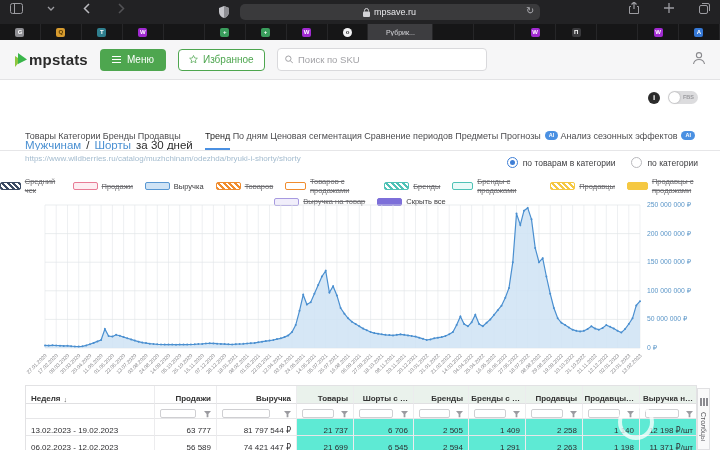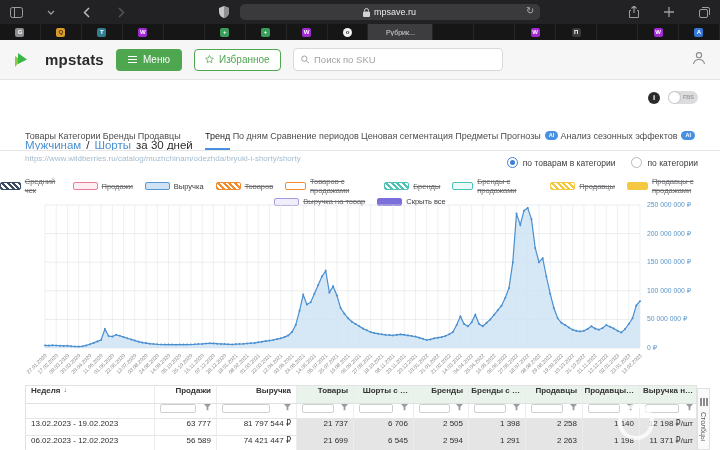--- a/index.html
+++ b/index.html
@@ -1,35 +1,35 @@
 <!DOCTYPE html>
 <html><head>
 <meta charset="utf-8">
 <style>
   * { margin:0; padding:0; box-sizing:border-box; }
   html,body { width:720px; height:450px; overflow:hidden; font-family:"Liberation Sans","DejaVu Sans",sans-serif; background:#fff; }
   #screen { position:relative; width:720px; height:450px; overflow:hidden; }
 
   
-  .toolbar { position:absolute; left:0; top:0; width:720px; height:24px; background:#222224; display:flex; align-items:center; padding:0 8px; gap:19px; }
+  .toolbar { position:absolute; left:0; top:0; width:720px; height:24px; background:#222224; display:flex; padding:0 8px; gap:19px; }
   .tb-ico { color:#9c9ca1; display:flex; align-items:center; justify-content:center; width:16px; height:16px; flex:0 0 auto; }
   .tb-ico svg { display:block; }
   .fwd { opacity:.4; }
   .addr-wrap { flex:1; display:flex; justify-content:center; align-items:center; gap:8px; }
   .address { width:300px; height:16px; background:#3a3a3c; border-radius:5px; color:#e9e9ec; font-size:9px; display:flex; align-items:center; justify-content:center; gap:4px; position:relative; }
   .address .reload { position:absolute; right:5px; top:1px; color:#aeaeb3; font-size:10px; }
   .tabstrip { position:absolute; left:0; top:24px; width:720px; height:16px; background:#0b0b0c; display:flex; }
   .btab { flex:1; border-right:1px solid #262628; background:#161617; display:flex; align-items:center; justify-content:center; min-width:0; }
   .btab.active { background:#3d3d40; flex:1.6; }
   .btab-label { color:#d6d6da; font-size:7px; white-space:nowrap; overflow:hidden; }
   .favicon { width:9px; height:9px; border-radius:2px; font-size:6px; font-weight:bold; display:flex; align-items:center; justify-content:center; }
 
   
   .appheader { position:absolute; left:0; top:40px; width:720px; height:40px; background:#f6f6f7; border-bottom:1px solid #e3e3e5; display:flex; align-items:center; padding:0 14px; gap:12px; }
-  .logo { display:flex; align-items:center; gap:16px; }
+  .logo { display:flex; align-items:center; gap:0; }
   .logo-text { font-size:15px; font-weight:bold; color:#2b2b2b; letter-spacing:.2px; }
   .btn-menu { background:#4ea64f; color:#fff; font-size:10px; border:none; border-radius:4px; height:22px; padding:0 12px; display:flex; align-items:center; gap:6px; }
   .btn-fav { background:#fff; color:#4ea64f; font-size:10px; border:1px solid #4ea64f; border-radius:4px; height:22px; padding:0 10px; display:flex; align-items:center; gap:5px; }
   .search { width:210px; height:23px; background:#fff; border:1px solid #d9d9dc; border-radius:4px; display:flex; align-items:center; padding:0 7px; gap:5px; }
   .search input { border:none; outline:none; font-size:9.5px; color:#444; width:100%; background:transparent; font-family:inherit; }
   .search input::placeholder { color:#a2a2a6; }
   .user-ico { margin-left:auto; color:#8a8a8e; }
 
   
   .crumb-block { position:absolute; left:0; top:81px; width:720px; height:42px; background:#fff; padding:10px 0 0 25px; }
@@ -63,30 +63,30 @@
   .swatch { width:25px; height:8px; border-radius:2px; border:1px solid transparent; }
 
   
   .chart-wrap { position:absolute; left:25px; top:200px; width:675px; height:185px; }
   .chart-wrap svg { display:block; }
   .ylab { position:absolute; left:622px; font-size:6.8px; color:#5b96c8; white-space:nowrap; transform:translateY(-50%); }
 
   
   .table-wrap { position:absolute; left:25px; top:385px; width:672px; height:65px; border:1px solid #e2e2e4; border-bottom:none; overflow:hidden; background:#fff; }
   .trow { display:flex; width:672px; }
-  .tcell { font-size:8px; color:#2e2e31; padding:0 5px; display:flex; align-items:flex-start; border-left:1px solid #ececee; overflow:hidden; white-space:nowrap; }
+  .tcell { font-size:8px; color:#2e2e31; padding:0 5px; display:flex; align-items:flex-end; border-left:1px solid #ececee; overflow:hidden; white-space:nowrap; }
   .tcell:first-child { border-left:none; }
   .tcell.r { justify-content:flex-end; }
   .thead .tcell { height:18px; font-weight:bold; color:#333; border-bottom:1px solid #e0e0e2; }
   .thead .tcell.green { background:#eaf2ec; }
   .tfilter .tcell { height:15px; border-bottom:1px solid #e6e6e8; justify-content:space-between; }
   .tfilter input { width:70%; height:9px; border:1px solid #cfcfd2; border-radius:2px; background:#fff; }
   .funnel { color:#8b8b90; display:flex; }
   .tdata .tcell { height:17px; border-bottom:1px solid #e6e6e8; }
-  .tdata .tcell.blue { background:#e5e5e5;padding-left:40px; }
+  .tdata .tcell.blue { background:#5eead4;padding-left:40px; }
   .sort-arrow { font-size:7px; margin-left:3px; color:#555; }
 
   
   .cols-tab { position:absolute; right:10px; top:388px; width:13px; height:62px; background:#fafafa; border:1px solid #e0e0e2; display:flex; flex-direction:column; align-items:center; padding-top:3px; gap:2px; }
   .cols-tab .vtext { writing-mode:vertical-rl; font-size:7px; color:#55555a; }
   .cols-ico { color:#77777c; }
 
   
   .watermark { position:absolute; right:0px; bottom:0px; width:110px; height:52px; pointer-events:none; }
   .wm-ring { position:absolute; left:8px; top:6px; width:36px; height:36px; border:4px solid rgba(255,255,255,.75); border-radius:50%; }
@@ -265,24 +265,24 @@
       <div class="navtab">
         <span>Продавцы</span>
       </div>
       <div class="navtab active">
         <span>Тренд</span>
       </div>
       <div class="navtab">
         <span>По дням</span>
       </div>
       <div class="navtab">
+        <span>Ценовая сегментация</span>
+      </div>
+      <div class="navtab">
         <span>Сравнение периодов</span>
-      </div>
-      <div class="navtab">
-        <span>Ценовая сегментация</span>
       </div>
       <div class="navtab">
         <span>Предметы</span>
       </div>
       <div class="navtab">
         <span>Прогнозы</span>
         <span class="ai-badge">AI</span>
       </div>
       <div class="navtab">
         <span>Анализ сезонных эффектов</span>
@@ -729,21 +729,21 @@
           </span>
         </div>
       </div>
       <div class="trow tdata">
         <div class="tcell" style="width: 128px; flex: 0 0 128px;">13.02.2023 - 19.02.2023</div>
         <div class="tcell r" style="width: 62px; flex: 0 0 62px;">63 777</div>
         <div class="tcell r" style="width: 80px; flex: 0 0 80px;">81 797 544 ₽</div>
         <div class="tcell blue r" style="width: 57px; flex: 0 0 57px;">21 737</div>
         <div class="tcell blue r" style="width: 60px; flex: 0 0 60px;">6 706</div>
         <div class="tcell blue r" style="width: 55px; flex: 0 0 55px;">2 505</div>
-        <div class="tcell blue r" style="width: 57px; flex: 0 0 57px;">1 398</div>
+        <div class="tcell blue r" style="width: 57px; flex: 0 0 57px;">1 409</div>
         <div class="tcell blue r" style="width: 57px; flex: 0 0 57px;">2 258</div>
         <div class="tcell blue r" style="width: 57px; flex: 0 0 57px;">1 140</div>
         <div class="tcell blue r" style="width: 59px; flex: 0 0 59px;">12 198 ₽/шт</div>
       </div>
       <div class="trow tdata">
         <div class="tcell" style="width: 128px; flex: 0 0 128px;">06.02.2023 - 12.02.2023</div>
         <div class="tcell r" style="width: 62px; flex: 0 0 62px;">56 589</div>
         <div class="tcell r" style="width: 80px; flex: 0 0 80px;">74 421 447 ₽</div>
         <div class="tcell blue r" style="width: 57px; flex: 0 0 57px;">21 699</div>
         <div class="tcell blue r" style="width: 60px; flex: 0 0 60px;">6 545</div>

